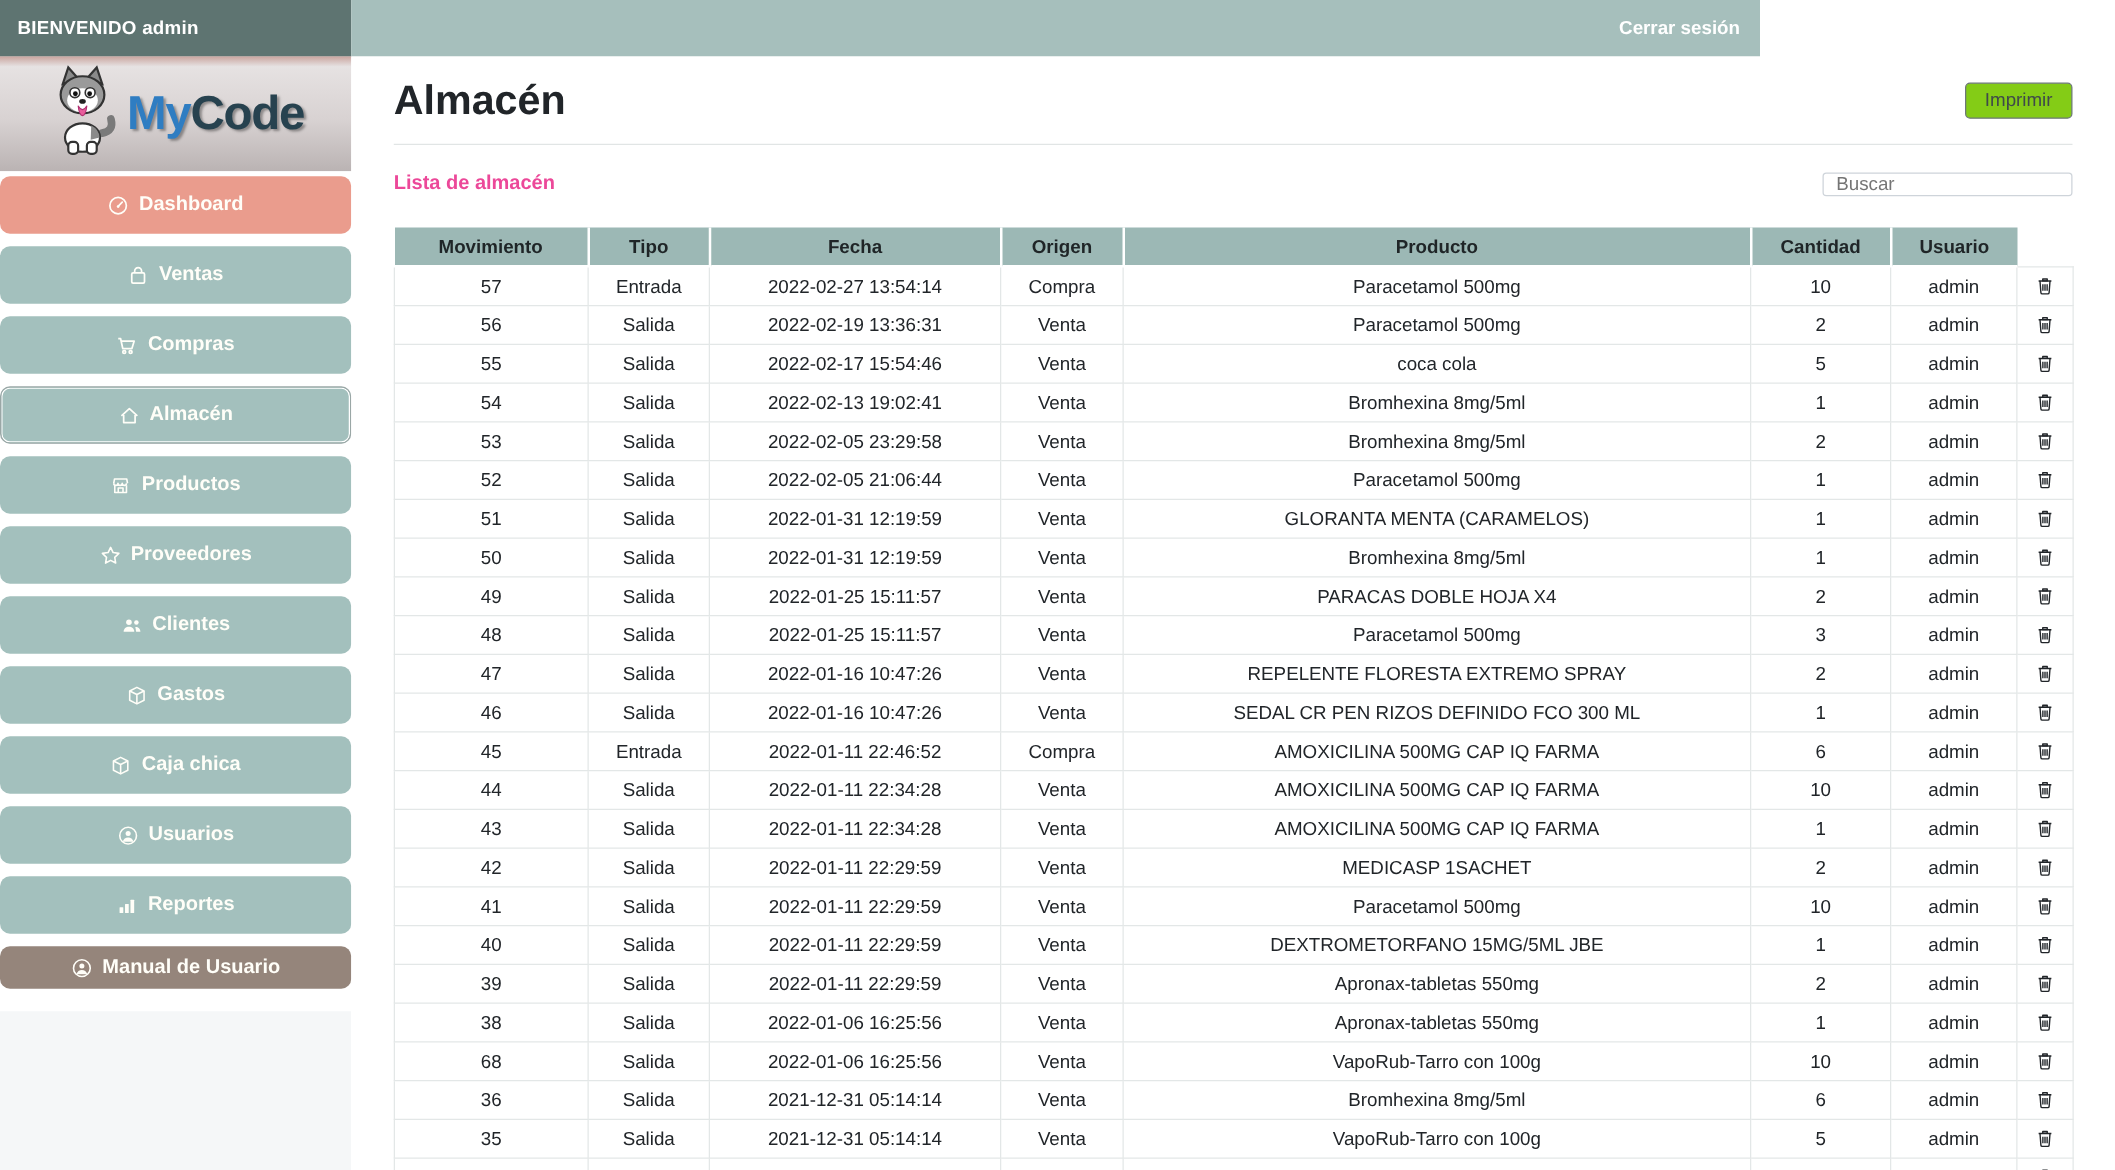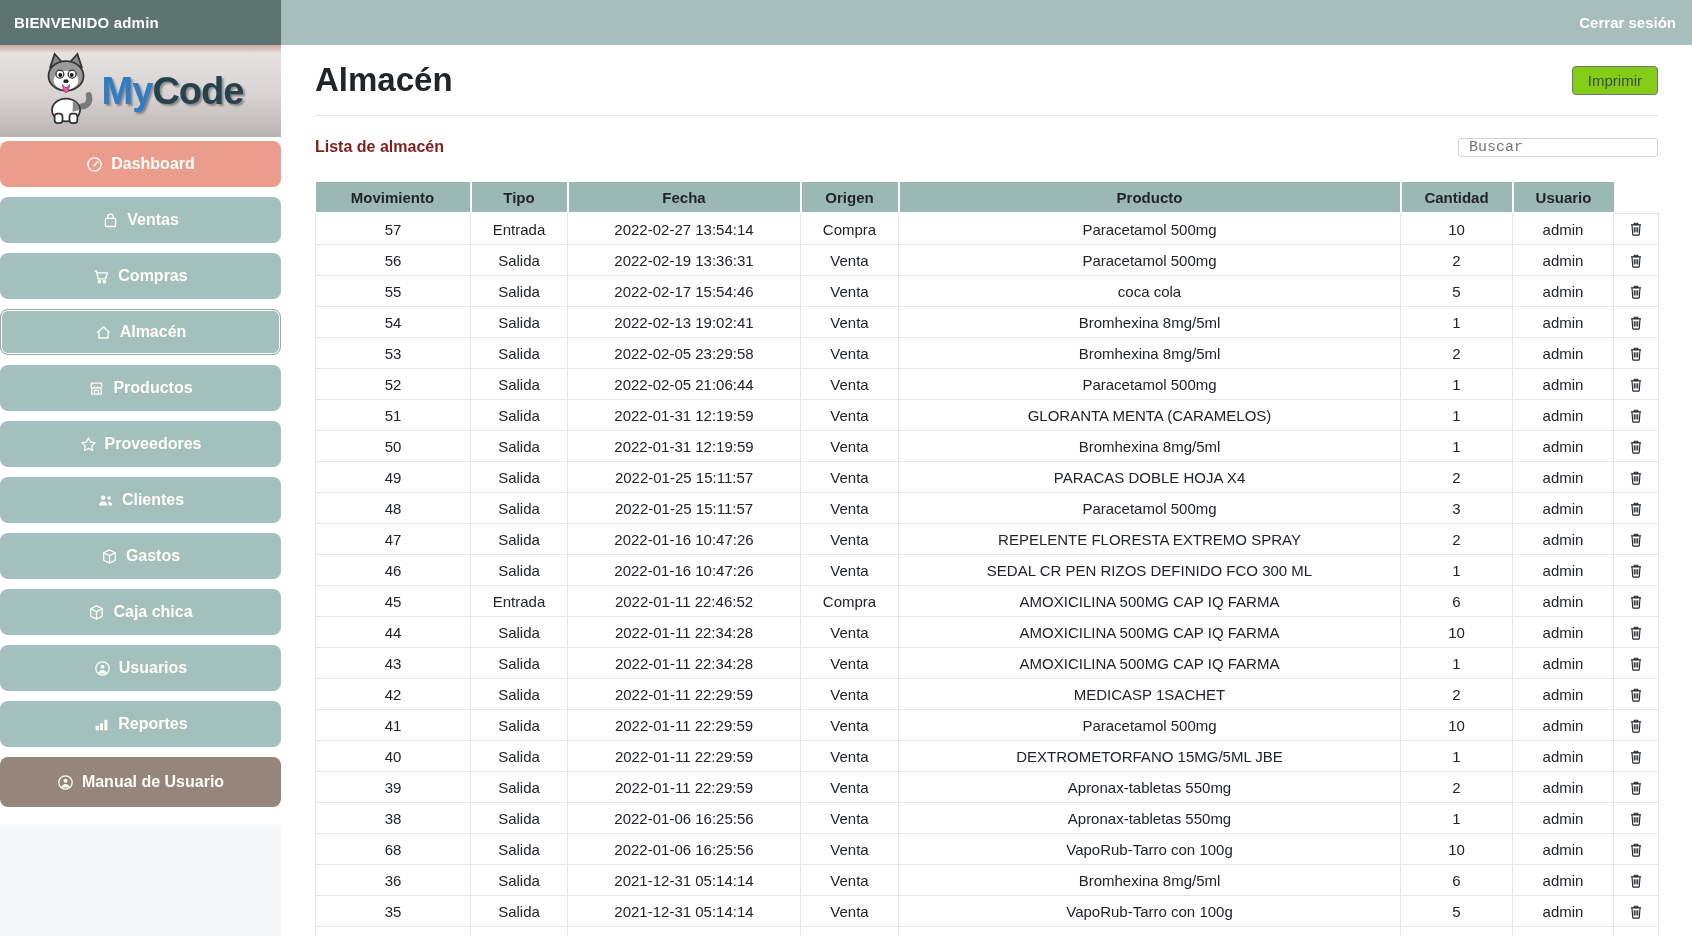--- a/index.html
+++ b/index.html
@@ -1,18 +1,18 @@
 <!DOCTYPE html>
 <html style="--topbar_dark: #5e7471; --topbar_light: #a6bfbc; --sidebar_button: #a3c0bd; --dashboard_salmon: #ea9c8d; --manual_brown: #95857b; --table_header: #9cb8b5; --brand_blue: #2f7dc2; --brand_dark: #27424f;"><head>
 <meta charset="utf-8">
 <style>
   html,body{margin:0;padding:0;width:1692px;height:936px;overflow:hidden;
     font-family:"Liberation Sans",sans-serif;background:#fff;}
   
-  .topbar{position:absolute;top:0;left:0;width:1692px;height:45px;display:flex;z-index:5;}
+  .topbar{position:absolute;top:0;left:0;width:1408px;height:45px;display:flex;z-index:5;}
   .topbar-left{width:281px;flex:0 0 281px;background:var(--topbar_dark,#5e7471);color:#fff;
     display:flex;align-items:center;padding-left:14px;box-sizing:border-box;
     font-size:15px;font-weight:600;letter-spacing:.2px;}
   .topbar-right{flex:1;background:var(--topbar_light,#a6bfbc);display:flex;align-items:center;
     justify-content:flex-end;padding-right:16px;box-sizing:border-box;padding-left:12px;}
   .logout{color:#fff;font-size:15px;font-weight:600;cursor:pointer;}
   
   .sidebar{position:absolute;top:45px;left:0;width:281px;bottom:0;background:#f5f7f8;}
   .logo-area{height:92px;display:flex;align-items:center;justify-content:center;gap:8px;
     background:linear-gradient(180deg,#c9a49e 0%,#e6e2e2 9%,#d8d2d2 55%,#bab3b3 100%);}
@@ -20,34 +20,34 @@
     text-shadow:2px 2px 2px rgba(0,0,0,.35);line-height:1;}
   .brand .p1{color:var(--brand_blue,#2f7dc2);text-align:center;}
   .brand .p2{color:var(--brand_dark,#27424f);}
   .menu{background:#fff;padding:4px 0 8px 0;}
   .side-item{height:46px;margin:0 0 10px 0;border-radius:8px;display:flex;align-items:center;
     justify-content:center;gap:8px;background:var(--sidebar_button,#a3c0bd);color:#fffef8;
     font-size:16px;font-weight:700;cursor:pointer;box-sizing:border-box;}
   .side-item .icn{width:17px;height:17px;display:inline-flex;}
   .side-item .icn svg{width:100%;height:100%;}
   .side-item.salmon{background:var(--dashboard_salmon,#ea9c8d);}
-  .side-item.brown{background:var(--manual_brown,#95857b);height:50px;}
+  .side-item.brown{background:var(--manual_brown,#95857b);height:34px;}
   .side-item.active{border:1px solid #9aa7a6;box-shadow:inset 0 0 0 1px #ffffff;}
   
   .main{position:absolute;top:45px;left:281px;right:0;bottom:0;background:#fff;
     padding:0 34px;box-sizing:border-box;}
   .page-header{display:flex;align-items:center;justify-content:space-between;margin-top:14px;}
   .page-title{font-size:33px;font-weight:700;color:#212529;line-height:42px;}
   .print-btn{background:#84cc16;border:1px solid #6d7878;border-radius:4px;color:#3f4a4a;
     font-size:15px;font-family:inherit;padding:5px 15px;cursor:pointer;}
   hr.divider{border:none;border-top:1px solid #e1e5e5;margin:14px 0 0 0;}
   .list-row{display:flex;align-items:center;justify-content:space-between;margin-top:16px;height:30px;}
-  .list-label{font-size:16px;font-weight:700;color:#7f1d1d;}
+  .list-label{font-size:16px;font-weight:700;color:#ec4899;}
   .search-input{width:200px;height:19px;box-sizing:border-box;border:1px solid #ced4da;
-    border-radius:3px;padding:0 10px;font-size:15px;font-family:Liberation Mono, monospace;color:#495057;}
+    border-radius:3px;padding:0 10px;font-size:15px;font-family:Liberation Sans, sans-serif;color:#495057;}
   .search-input::placeholder{color:#757575;}
   
   table.data{width:100%;margin-top:20px;border-collapse:collapse;table-layout:fixed;}
   table.data th{background:var(--table_header,#9cb8b5);height:30px;padding:0;
     font-size:15px;font-weight:700;color:#1f2527;text-align:center;
     border-left:2px solid #fff;border-bottom:2px solid #fff;}
   table.data th:first-child{border-left:none;}
   table.data th.actions{background:transparent;border-left:none;border-bottom:none;}
   table.data td{height:30px;padding:0;font-size:15px;color:#212529;text-align:center;
     border:1px solid #e3e7e7;background:#fff;white-space:nowrap;overflow:hidden;}

